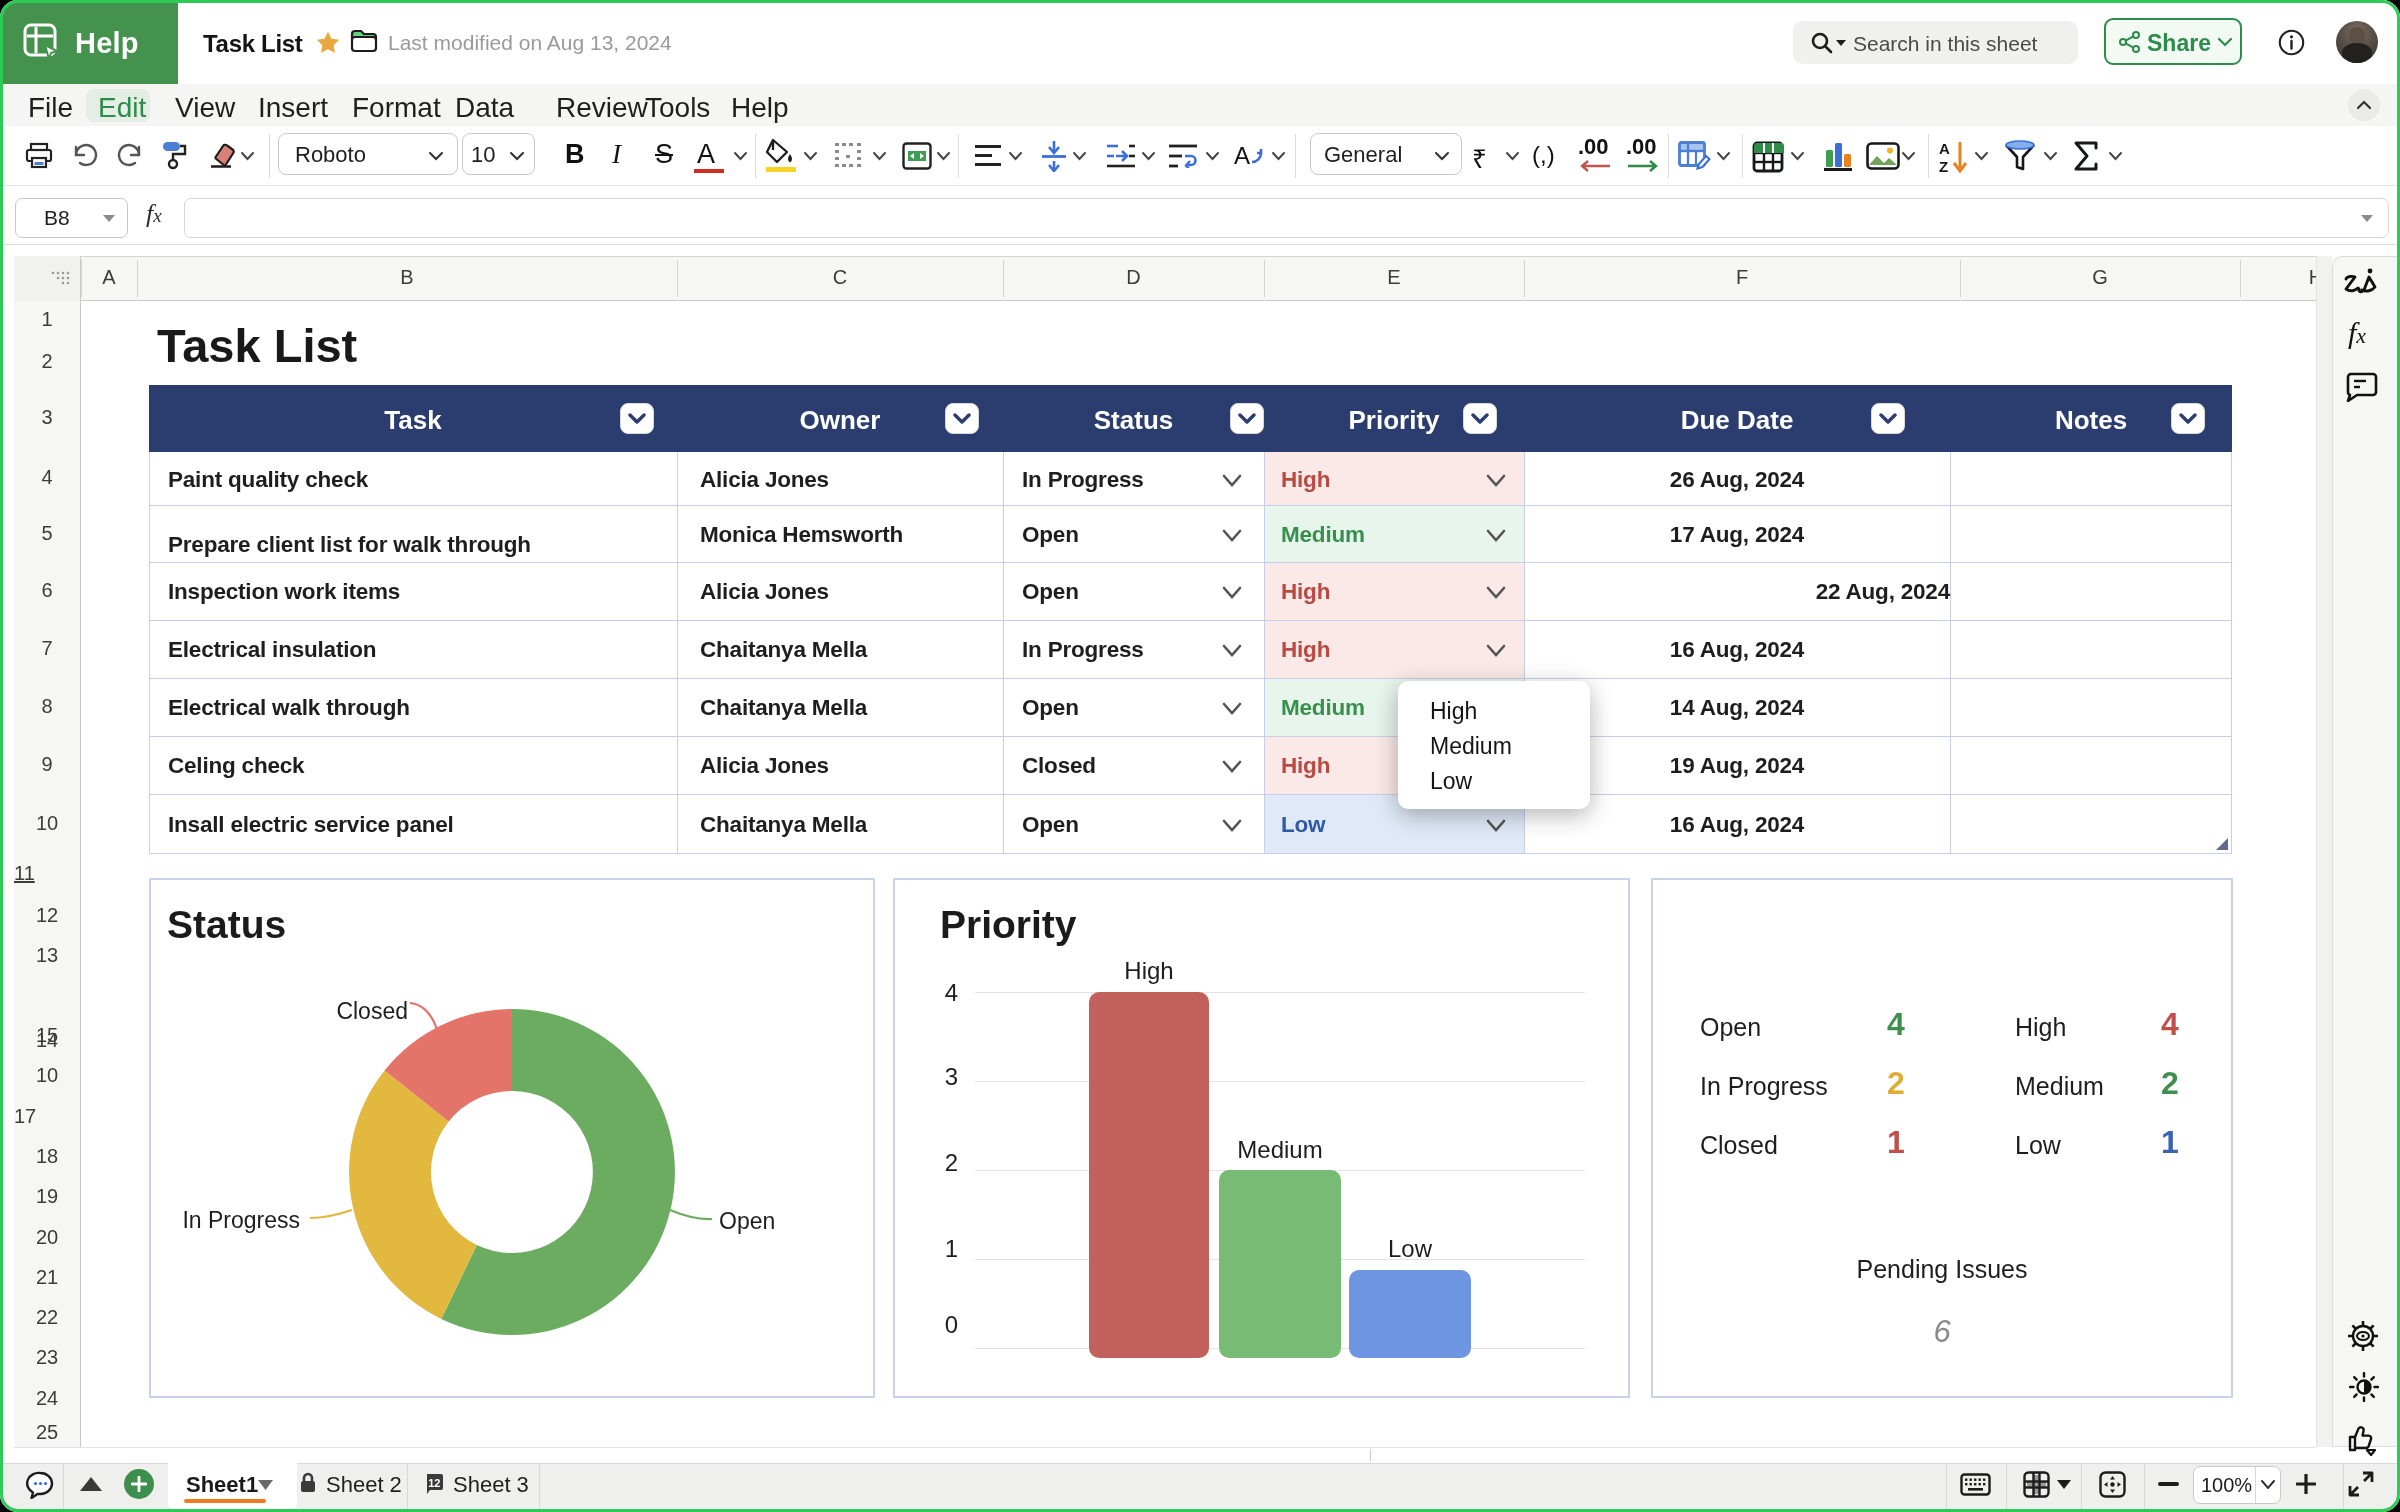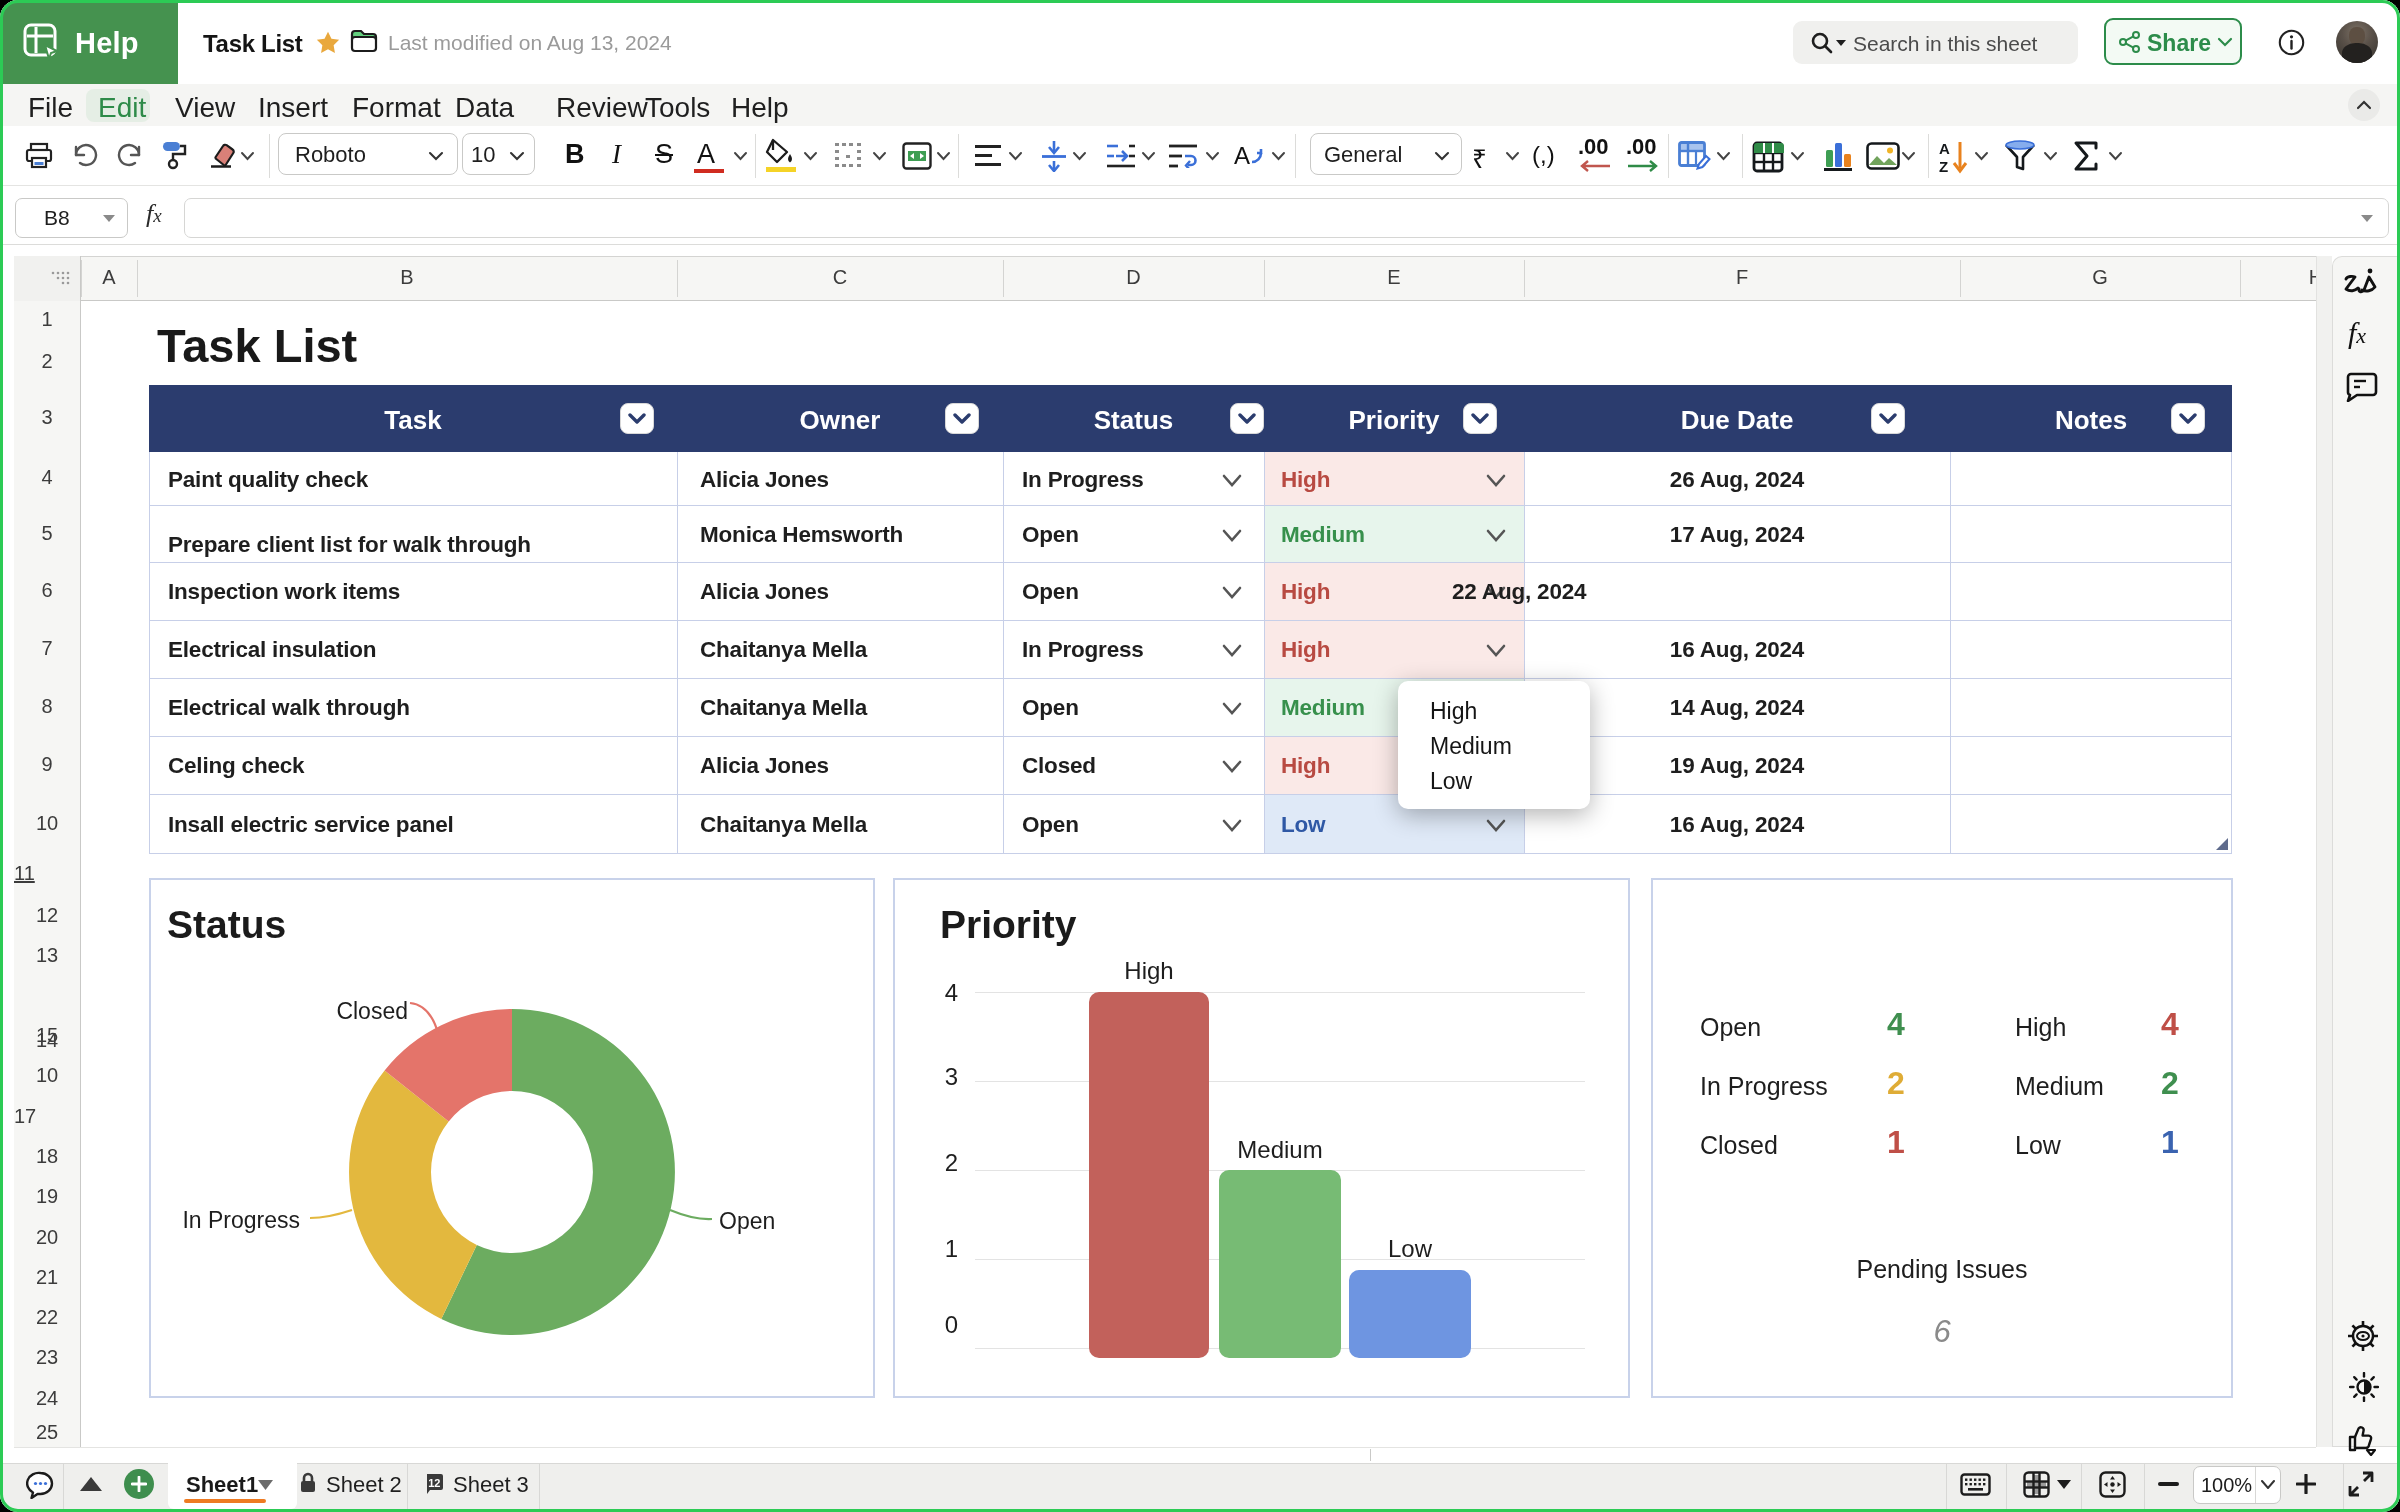--- a/index.html
+++ b/index.html
@@ -508,21 +508,21 @@
         <span class="abs" style="left:168px;top:579px;">Inspection work items</span>
         <span class="abs" style="left:700px;top:579px;">Alicia Jones</span>
         <span class="abs" style="left:1022px;top:579px;">Open</span>
         <svg class="abs" style="left:1222px;top:586px" width="20" height="13" viewBox="0 0 20 13">
           <path d="M2 2 L10 11 L18 2" fill="none" stroke="#555" stroke-width="2.6" stroke-linecap="round"></path>
         </svg>
         <span class="abs" style="left:1281px;top:579px;color:#b84a42;">High</span>
         <svg class="abs" style="left:1486px;top:586px" width="20" height="13" viewBox="0 0 20 13">
           <path d="M2 2 L10 11 L18 2" fill="none" stroke="#555" stroke-width="2.6" stroke-linecap="round"></path>
         </svg>
-        <span class="abs" style="left:1452px;top:579px;width:426px;text-align:left;">22 Aug, 2024</span>
+        <span class="abs" style="left:1524px;top:579px;width:426px;text-align:right;">22 Aug, 2024</span>
         <span class="abs" style="left:168px;top:637px;">Electrical insulation</span>
         <span class="abs" style="left:700px;top:637px;">Chaitanya Mella</span>
         <span class="abs" style="left:1022px;top:637px;">In Progress</span>
         <svg class="abs" style="left:1222px;top:644px" width="20" height="13" viewBox="0 0 20 13">
           <path d="M2 2 L10 11 L18 2" fill="none" stroke="#555" stroke-width="2.6" stroke-linecap="round"></path>
         </svg>
         <span class="abs" style="left:1281px;top:637px;color:#b84a42;">High</span>
         <svg class="abs" style="left:1486px;top:644px" width="20" height="13" viewBox="0 0 20 13">
           <path d="M2 2 L10 11 L18 2" fill="none" stroke="#555" stroke-width="2.6" stroke-linecap="round"></path>
         </svg>

